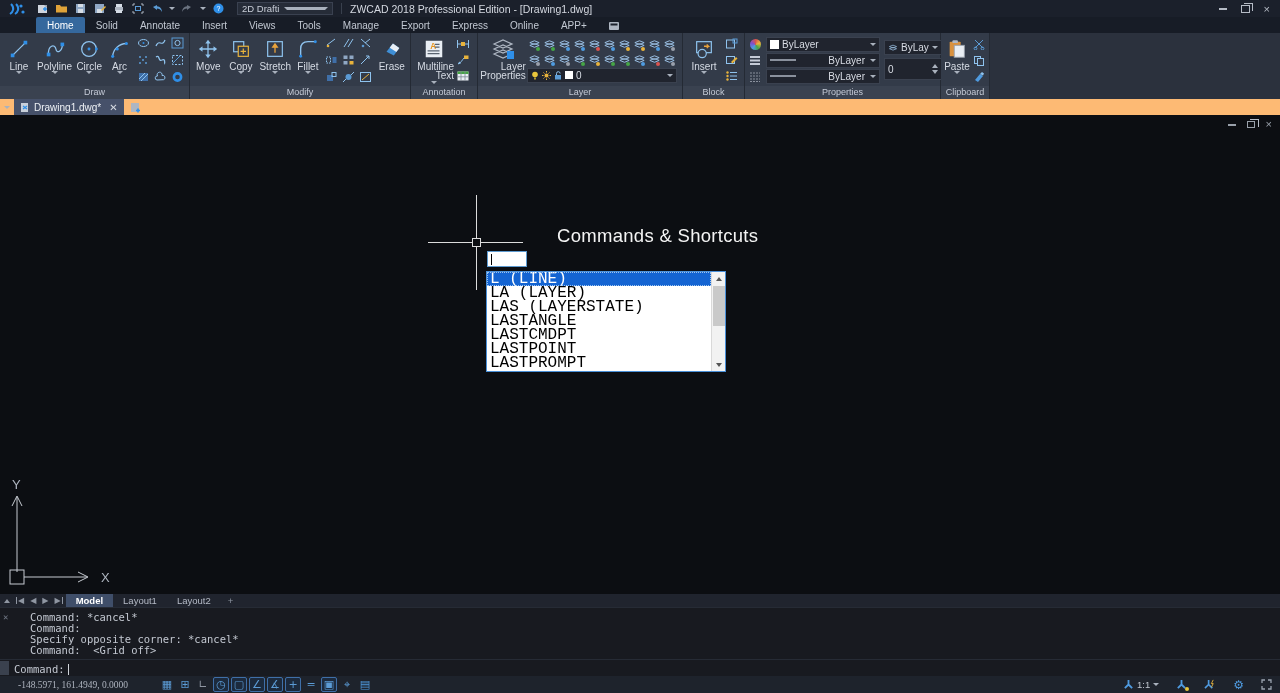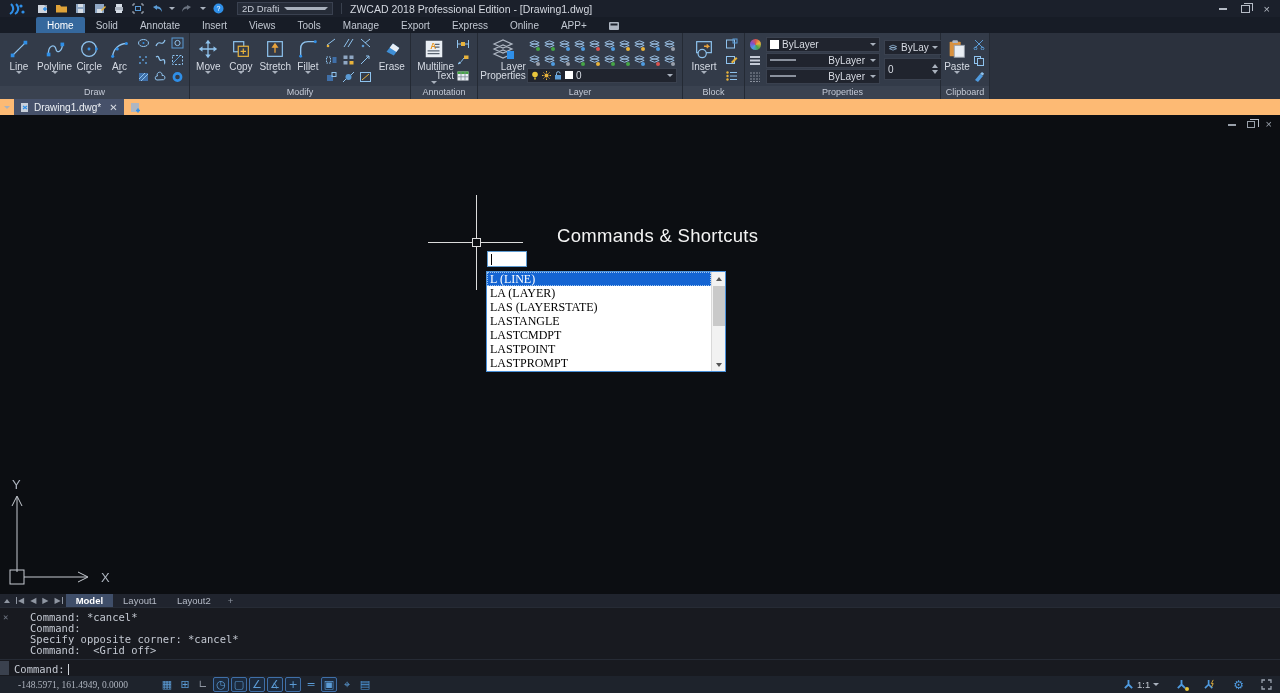--- a/index.html
+++ b/index.html
@@ -52,21 +52,21 @@
   #dt-new{margin-left:6px}
   
   #canvas{left:0;top:115px;width:1280px;height:479px;background:#0c0e12;overflow:hidden}
   #cv-controls{position:absolute;right:8px;top:5px;display:flex;gap:11px;align-items:center;color:#99a0aa}
   .ch{background:#dcdcdc;position:absolute}
   #pickbox{position:absolute;left:472px;top:238px;width:9px;height:9px;border:1px solid #dcdcdc;background:#0c0e12}
   #cv-heading{position:absolute;left:557px;top:225px;font-size:18.5px;color:#f4f4f4;letter-spacing:.3px}
   #dyninput{position:absolute;left:487px;top:251px;width:40px;height:16px;background:#fff;border:1px solid #5d9ad0}
   #dyninput i{position:absolute;left:3px;top:2px;width:1px;height:11px;background:#000}
   #ac{position:absolute;left:486px;top:271px;width:240px;height:101px;background:#fff;border:1px solid #4a90d9;display:flex}
-  #ac .items{flex:1;font-size:12px;color:#000;font-family:Liberation Serif, serif}
+  #ac .items{flex:1;font-size:16px;color:#000;font-family:Liberation Mono, monospace}
   #ac .it{height:14px;line-height:14px;padding-left:3px;white-space:nowrap;overflow:hidden}
   #ac .it.sel{background:#1464d2;color:#fff;outline:1px dotted #9cc3f0;outline-offset:-1px}
   #ac .sb{width:14px;background:#f2f2f2;border-left:1px solid #d9d9d9;display:flex;flex-direction:column;align-items:center}
   #ac .sbtn{height:13px;width:14px;display:flex;align-items:center;justify-content:center}
   .tri-u{width:0;height:0;border-left:3.5px solid transparent;border-right:3.5px solid transparent;border-bottom:4px solid #555}
   .tri-d{width:0;height:0;border-left:3.5px solid transparent;border-right:3.5px solid transparent;border-top:4px solid #555}
   #ac .thumb{width:12px;height:40px;background:#c9c9c9;margin-top:1px}
   #ac .sb .sp{flex:1}
   
   #layouttabs{left:0;top:594px;width:1280px;height:13px;background:#20242e;display:flex;align-items:center;font-size:9.5px}

